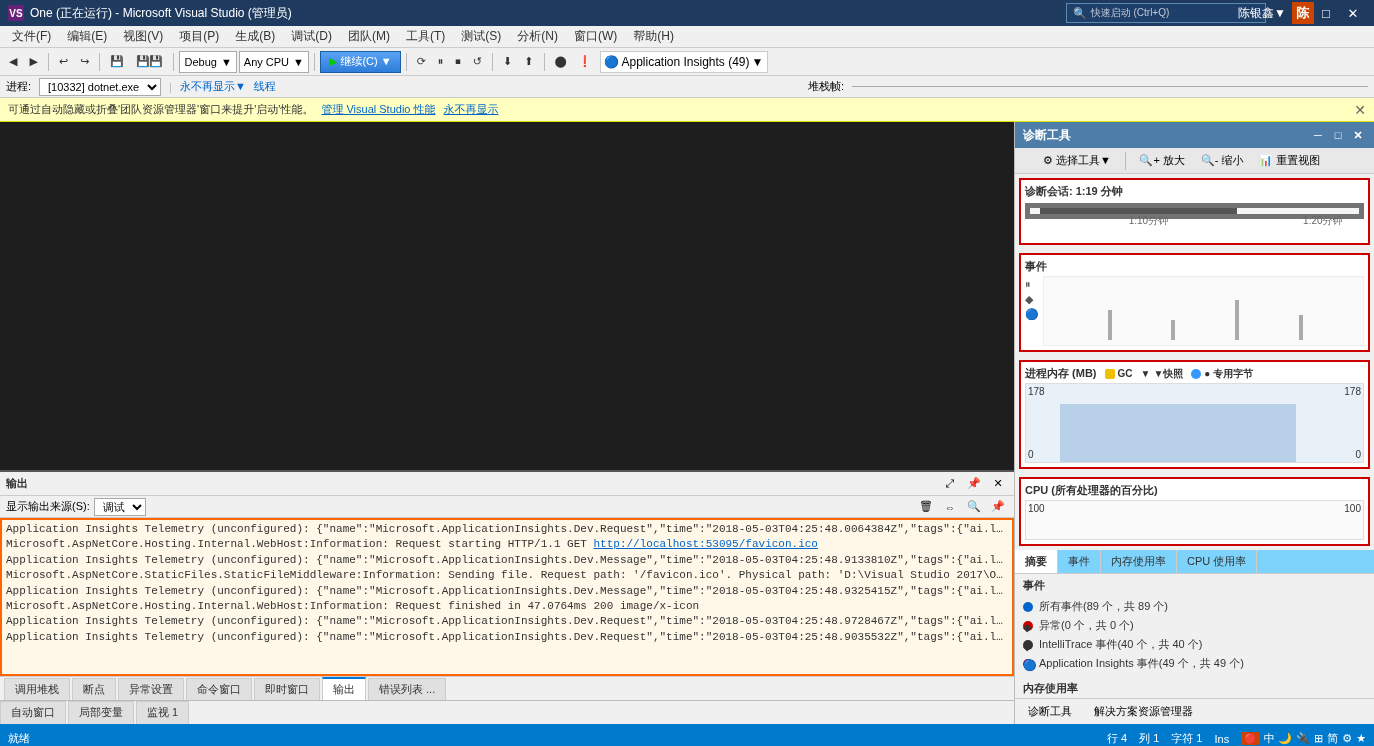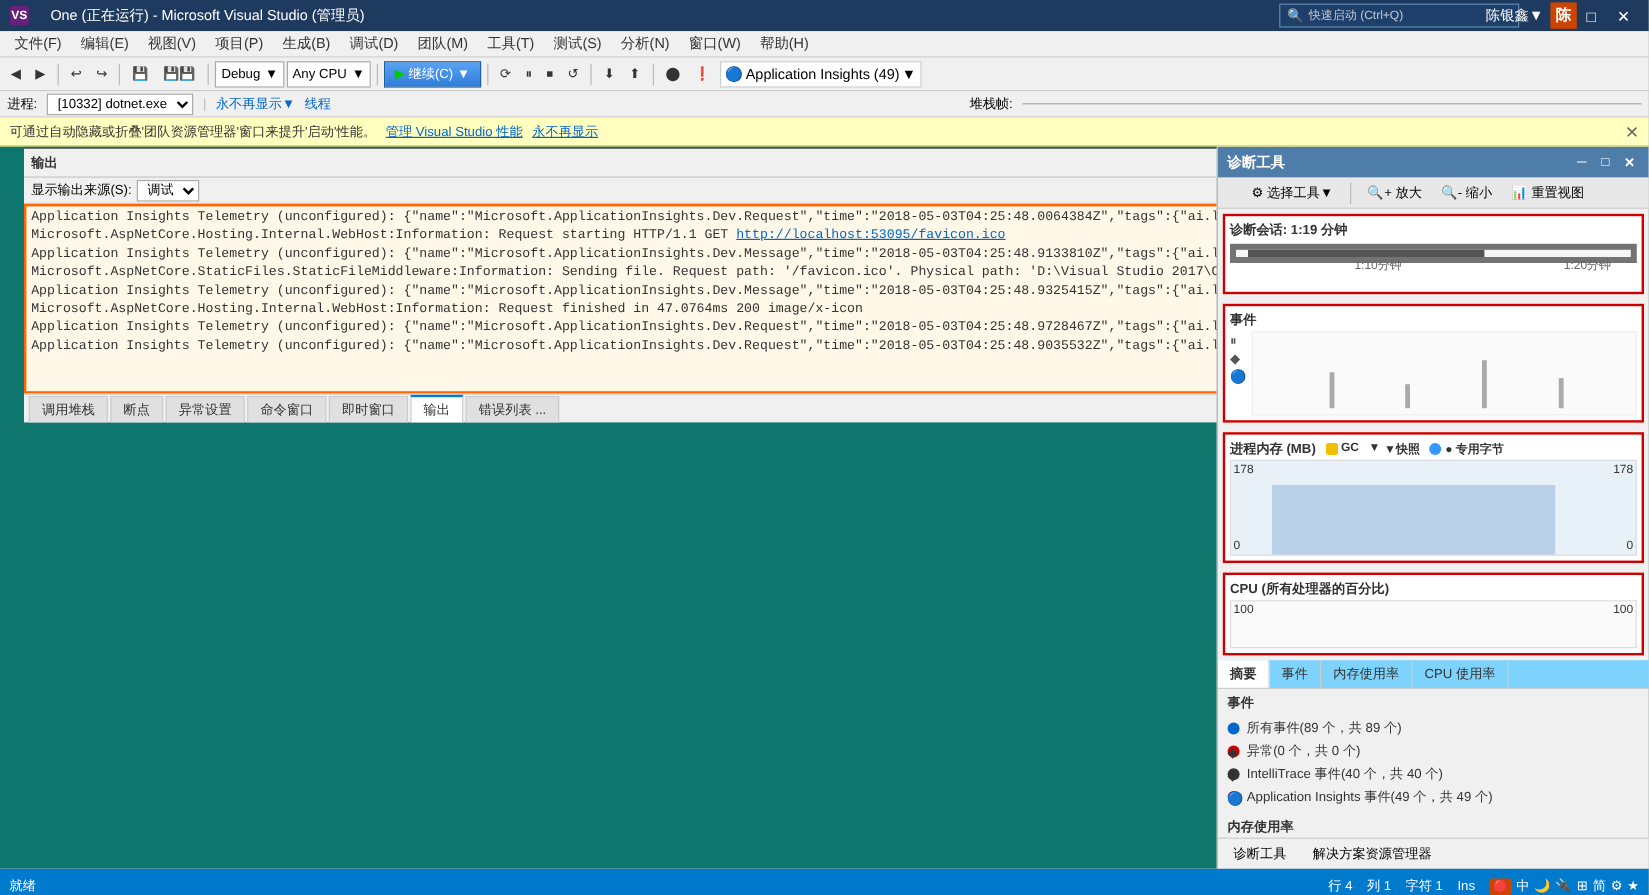--- a/index.html
+++ b/index.html
@@ -21,21 +21,21 @@
       display: flex;
       align-items: center;
       padding: 0 8px;
       color: white;
       font-size: 12px;
       justify-content: space-between;
     }
     .title-bar-left {
       display: flex;
       align-items: center;
-      gap: 18px;
+      gap: 6px;
     }
     .vs-icon {
       width: 16px; height: 16px;
       background: #68217a;
       border-radius: 2px;
       display: inline-flex;
       align-items: center;
       justify-content: center;
       font-size: 10px;
       font-weight: bold;
@@ -167,25 +167,24 @@
     
     .main-content {
       flex: 1;
       display: flex;
       overflow: hidden;
     }
 
     
     .editor-area {
       flex: 1;
-      background: #0f766e;
-      display: flex;
-      flex-direction: row;
+      background: #7dd3fc;
+      display: flex;
+      flex-direction: column;
       overflow: hidden;
-      padding-left: 20px;
     }
 
     
     .output-panel {
       display: flex;
       flex-direction: column;
       height: 230px;
       border-top: 2px solid #555;
     }
     .output-header {

